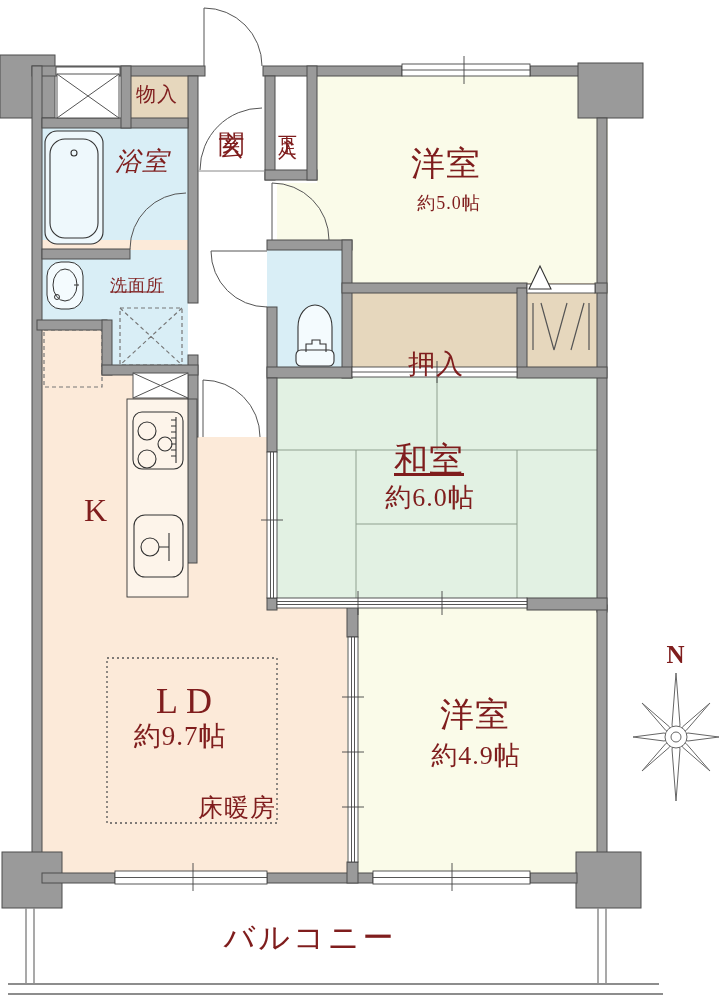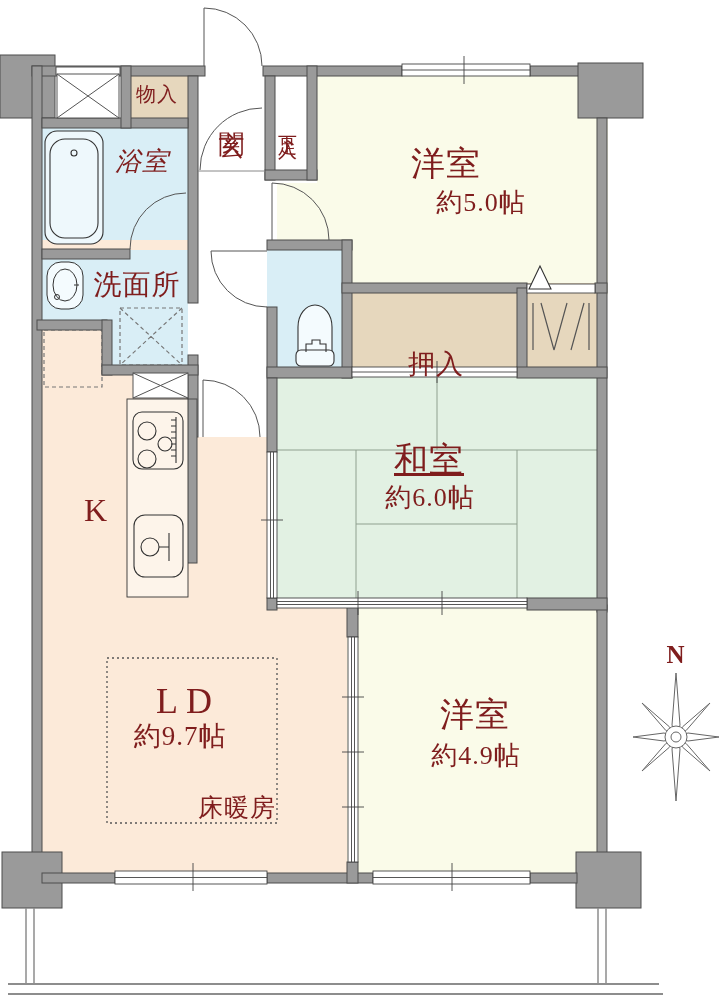--- a/index.html
+++ b/index.html
@@ -197,38 +197,39 @@
     <path d="M710 703 L686.3 730.3 L676 737 L682.7 726.7 Z"></path>
     <path d="M642 703 L665.7 730.3 L676 737 L669.3 726.7 Z"></path>
     <path d="M710 771 L682.7 747.3 L676 737 L686.3 743.7 Z"></path>
     <path d="M642 771 L669.3 747.3 L676 737 L665.7 743.7 Z"></path>
     <circle cx="676" cy="737" r="11"></circle>
     <circle cx="676" cy="737" r="5"></circle>
   </g>
 </svg>
 
   <div class="lbl" style="left:446px;top:164px;font-size:34px;">洋室</div>
-  <div class="lbl" style="left:449px;top:203px;font-size:26px;margin-left:32px;">約5.0帖</div>
+  <div class="lbl" style="left:449px;top:203px;font-size:18px;">約5.0帖</div>
 
   <div class="lbl" style="left:436px;top:332px;font-size:27px;margin-top:32px;">押入</div>
 
   <div class="lbl" style="left:429px;top:460px;font-size:34px;text-decoration:underline;">和室</div>
   <div class="lbl" style="left:430px;top:498px;font-size:26px;">約6.0帖</div>
 
   <div class="lbl" style="left:475px;top:715px;font-size:34px;">洋室</div>
   <div class="lbl" style="left:476px;top:756px;font-size:26px;">約4.9帖</div>
 
   <div class="lbl" style="left:96px;top:510px;font-size:32px;">K</div>
 
   <div class="lbl" style="left:188px;top:688px;font-size:36px;letter-spacing:8px;margin-top:13px;">LD</div>
   <div class="lbl" style="left:180px;top:724px;font-size:27px;margin-top:12px;">約9.7帖</div>
   <div class="lbl" style="left:237px;top:807px;font-size:25px;">床暖房</div>
 
   <div class="lbl" style="left:142px;top:162px;font-size:26px;font-style:italic;">浴室</div>
-  <div class="lbl" style="left:137px;top:285px;font-size:28px;">洗面所</div>
+  <div class="lbl" style="left:137px;top:285px;font-size:17px;text-decoration:underline;">洗面所</div>
   <div class="lbl" style="left:157px;top:94px;font-size:20px;">物入</div>
 
   <div class="lbl vert" style="left:231px;top:112px;font-size:26px;">玄関</div>
   <div class="lbl vert" style="left:288px;top:124px;font-size:19px;">下足入</div>
 
+  <div class="lbl" style="left:310px;top:937px;font-size:31px;letter-spacing:3px;">バルコニー</div>
 
   <div class="lbl" style="left:676px;top:654px;font-size:25px;font-weight:bold;">N</div>
 </div>
 
 </body></html>

